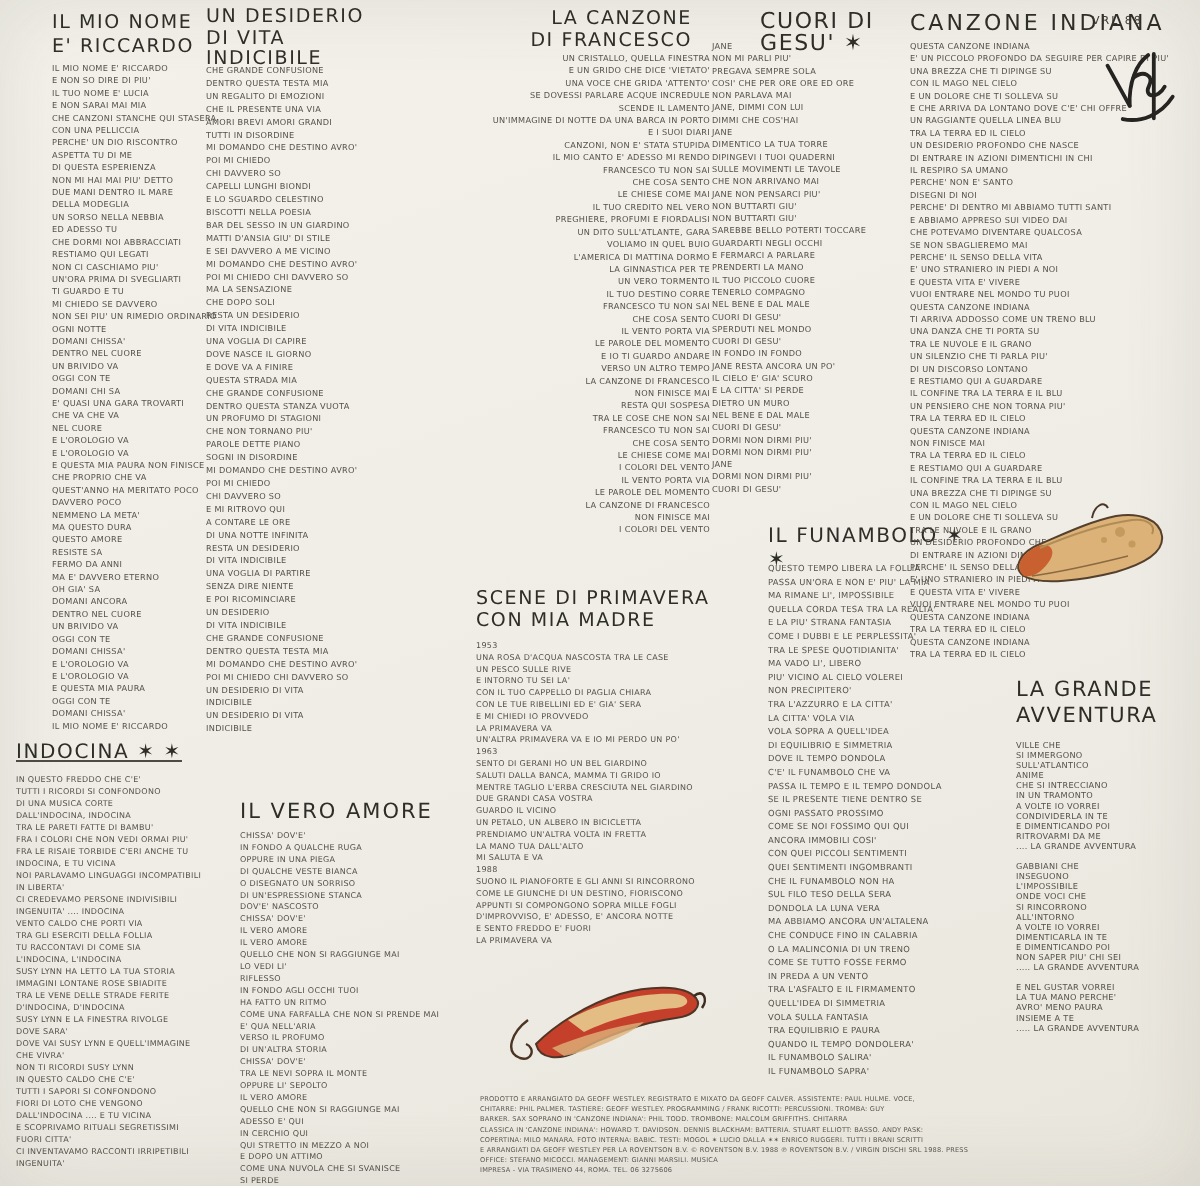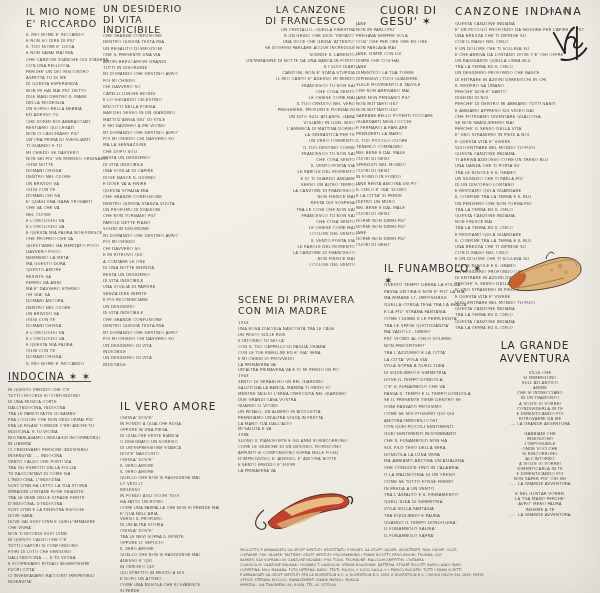--- a/index.html
+++ b/index.html
@@ -448,21 +448,21 @@
         <div class="line">E' UNO STRANIERO IN PIEDI A NOI</div>
         <div class="line">E QUESTA VITA E' VIVERE</div>
         <div class="line">VUOI ENTRARE NEL MONDO TU PUOI</div>
         <div class="line">QUESTA CANZONE INDIANA</div>
         <div class="line">TRA LA TERRA ED IL CIELO</div>
         <div class="line">QUESTA CANZONE INDIANA</div>
         <div class="line">TRA LA TERRA ED IL CIELO</div>
       </div>
   </section>
 
-  <section class="song" style="left:490px;top:339px;width:90px;text-align:center;">
+  <section class="song" style="left:508px;top:339px;width:90px;">
     <h2 class="song-title" style="font-size:10.5px;line-height:12.5px;">LA GRANDE
 AVVENTURA</h2>
     <div class="lyrics" style="top:31px;width:200px;font-size:8.2px;line-height:10.1px;">
         <div class="line">VILLE CHE</div>
         <div class="line">SI IMMERGONO</div>
         <div class="line">SULL'ATLANTICO</div>
         <div class="line">ANIME</div>
         <div class="line">CHE SI INTRECCIANO</div>
         <div class="line">IN UN TRAMONTO</div>
         <div class="line">A VOLTE IO VORREI</div>

